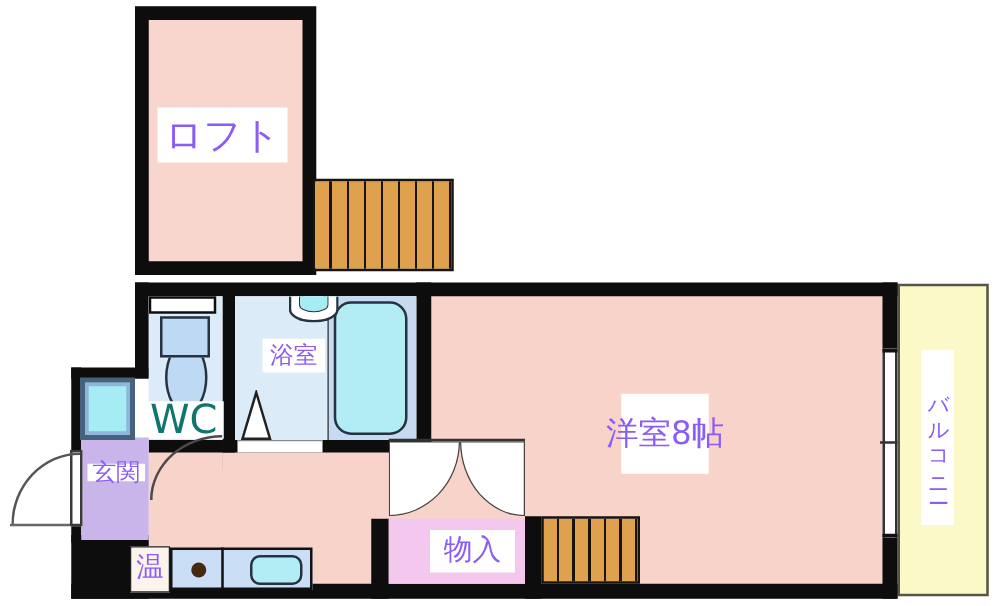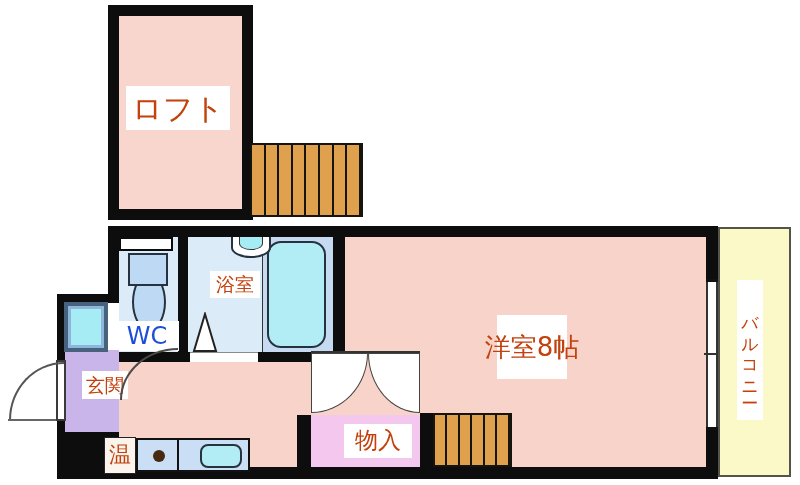--- a/index.html
+++ b/index.html
@@ -4,21 +4,21 @@
 <style>
   html,body{margin:0;padding:0;background:#ffffff;}
   #stage{
     position:relative;width:800px;height:485px;background:#ffffff;overflow:hidden;
     font-family:"DejaVu Sans",sans-serif;color:#2a2a2a;
   }
   .abs{position:absolute;box-sizing:border-box;}
   .wall{background:#0d0d0d;}
   .room-label{
     background:#ffffff;display:flex;align-items:center;justify-content:center;
-    color:#c2410c;white-space:nowrap;line-height:1.1;
+    color:#8b5cf6;white-space:nowrap;line-height:1.1;
   }
   
   .loft{left:108px;top:5px;width:145px;height:215px;background:#f8d5cd;border:11px solid #0d0d0d;}
   .loft-label{left:126px;top:86px;width:104px;height:44px;font-size:30px;}
   .stairs{
     background:#dfa14d;border:2px solid #17130d;
   }
   .stairs-upper{left:250px;top:143px;width:113px;height:74px;
     background:repeating-linear-gradient(to right,#dfa14d 0px,#dfa14d 11.6px,#17130d 11.6px,#17130d 13.62px);}
   .stairs-lower{left:433px;top:413px;width:79px;height:54px;
@@ -38,32 +38,32 @@
   .w-bath-right{left:333px;top:226px;width:12px;height:128px;}
   .w-wc-bath{left:178px;top:231px;width:10px;height:131px;}
   .w-wet-bottom{left:119px;top:352px;width:226px;height:10px;}
   .w-closet-left{left:297px;top:415px;width:14px;height:64px;}
   .w-closet-right{left:420px;top:413px;width:13px;height:66px;}
   
   .wc-room{left:119px;top:237px;width:59px;height:115px;background:#dcebf8;}
   .wc-window{left:119px;top:237px;width:54px;height:14px;background:#ffffff;border:2px solid #0d0d0d;}
   .toilet-bowl{left:132px;top:273px;width:34px;height:58px;background:#bdd9f4;border:2px solid #26323f;border-radius:50%;}
   .toilet-tank{left:128px;top:253px;width:40px;height:33px;background:#bdd9f4;border:2px solid #26323f;}
-  .wc-label{left:115px;top:321px;width:64px;height:30px;font-size:24px;color:#1d4ed8;}
+  .wc-label{left:115px;top:321px;width:64px;height:30px;font-size:32px;color:#0f766e;}
   .bath-room{left:188px;top:237px;width:145px;height:115px;background:#dcebf8;}
   .tub-zone{left:262px;top:237px;width:71px;height:115px;background:#c6daf2;border-left:1px solid #333;}
   .bathtub{left:267px;top:241px;width:59px;height:107px;background:#b2edf5;border:2px solid #26323f;border-radius:14px;}
   .sink-outer{left:231px;top:237px;width:40px;height:21px;background:#ffffff;border:2px solid #26323f;border-top:none;border-radius:0 0 40px 40px / 0 0 21px 21px;}
   .sink-inner{left:239px;top:237px;width:24px;height:13px;background:#a6ecf4;border:1px solid #333;border-top:none;border-radius:0 0 24px 24px / 0 0 13px 13px;}
   .bath-label{left:197px;top:271px;width:50px;height:27px;font-size:19px;margin-left:13px;}
   .bath-door-gap{left:190px;top:352px;width:68px;height:10px;background:#ffffff;border-top:1px solid #8a8a8a;}
   .bath-door-tri{left:192px;top:312px;width:26px;height:41px;}
   
   .genkan{left:65px;top:350px;width:54px;height:82px;background:#c9b5e9;}
-  .genkan-label{left:70px;top:371px;width:46px;height:28px;font-size:19px;margin-left:12px;}
+  .genkan-label{left:70px;top:371px;width:46px;height:14px;font-size:19px;}
   .washer{left:68px;top:306px;width:36px;height:42px;background:#a6ecf4;border:3px solid #8fb6da;outline:4px solid #46627c;}
   .entry-leaf{left:56px;top:360px;width:10px;height:61px;background:#ffffff;border:2px solid #3a3a3a;}
   .entry-arc{left:9px;top:362px;width:55px;height:58px;border-top:2px solid #555;border-left:2px solid #555;border-top-left-radius:100% 100%;}
   .entry-line{left:8px;top:419px;width:48px;height:2px;background:#666;}
   .hall-arc{left:120px;top:348px;width:58px;height:52px;border-top:2px solid #4a4a4a;border-left:2px solid #4a4a4a;border-top-left-radius:100% 100%;}
   
   .heater-box{left:104px;top:437px;width:32px;height:37px;background:#fbf4ec;border:1px solid #222;font-size:22px;}
   .counter{left:136px;top:438px;width:114px;height:34px;background:#cadef5;border:2px solid #111;}
   .counter-div{left:177px;top:438px;width:2px;height:34px;background:#111;}
   .burner{left:153px;top:450px;width:12px;height:12px;background:#47290f;border-radius:50%;}

